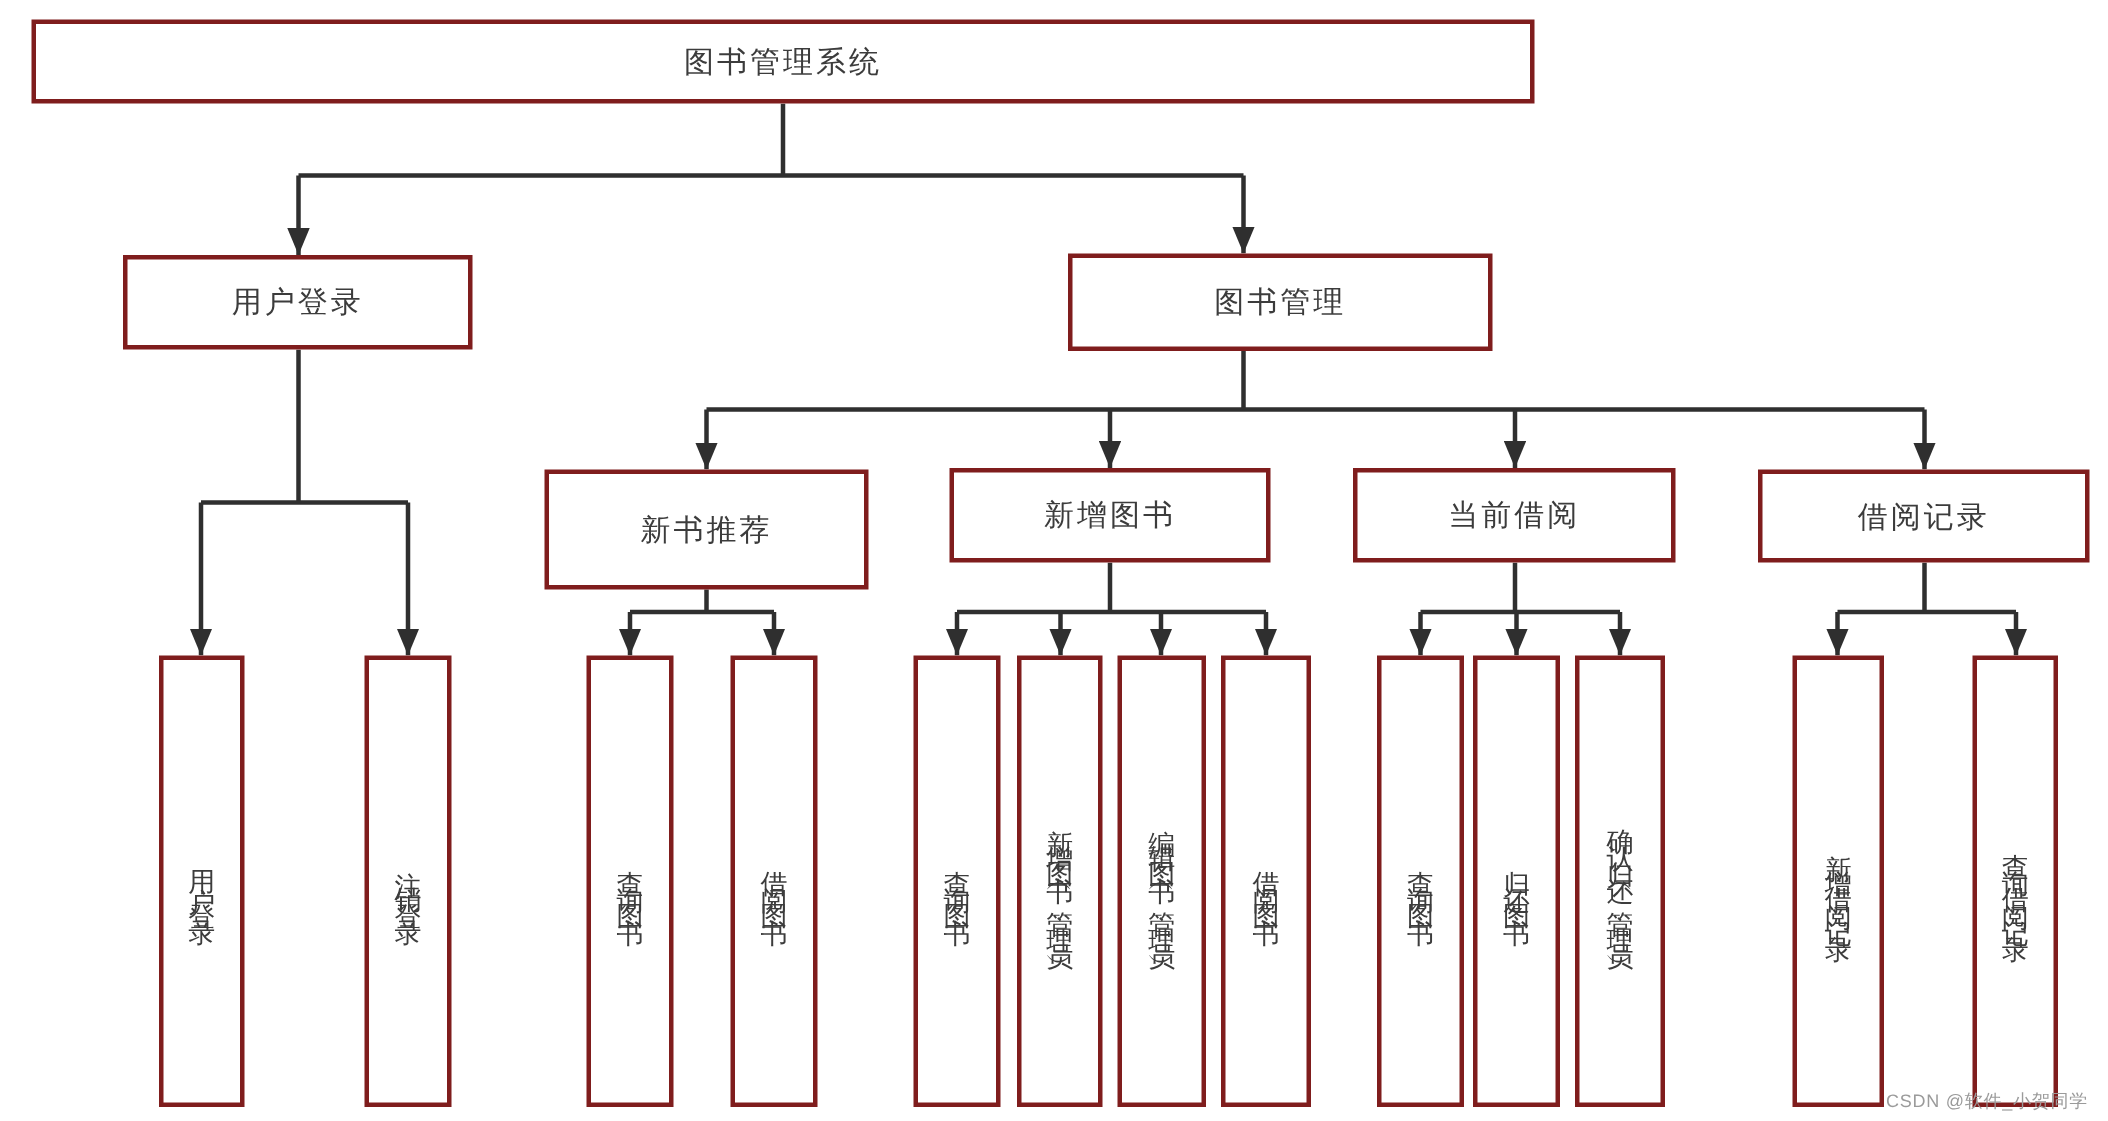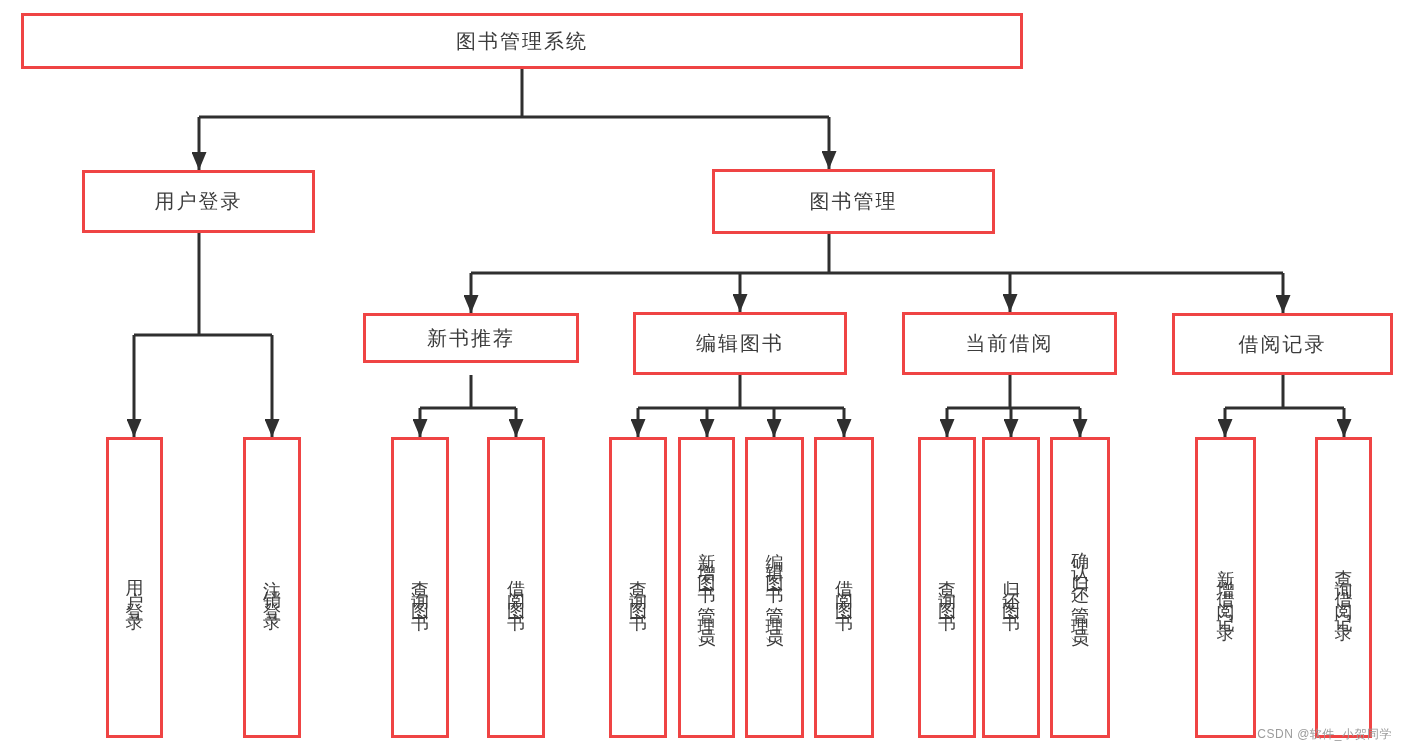--- a/index.html
+++ b/index.html
@@ -13,21 +13,21 @@
   }
   .connectors {
     position: absolute;
     left: 0; top: 0;
     width: 1405px; height: 747px;
     pointer-events: none;
   }
   .node {
     position: absolute;
     box-sizing: border-box;
-    border: 3px solid #ef4444;
+    border: 3px solid #7f1d1d;
     background: #ffffff;
     color: #3c3c3c;
     display: flex;
     align-items: center;
     justify-content: center;
     text-align: center;
   }
   .h-node {
     font-size: 20px;
     letter-spacing: 2px;
@@ -99,22 +99,22 @@
       <line x1="1225" y1="408" x2="1225" y2="437" marker-end="url(#arw)"></line>
       <line x1="1344" y1="408" x2="1344" y2="437" marker-end="url(#arw)"></line>
     </g>
   </svg>
 
   <div class="node h-node" style="left:21px; top:13px; width:1002px; height:56px;">图书管理系统</div>
 
   <div class="node h-node" style="left:82px; top:170px; width:233px; height:63px;">用户登录</div>
   <div class="node h-node" style="left:712px; top:169px; width:283px; height:65px;">图书管理</div>
 
-  <div class="node h-node" style="left:363px; top:313px; width:216px; height:50px;">新书推荐</div>
-  <div class="node h-node" style="left:633px; top:312px; width:214px; height:63px;">编辑图书</div>
+  <div class="node h-node" style="left:363px; top:313px; width:216px; height:80px;">新书推荐</div>
+  <div class="node h-node" style="left:633px; top:312px; width:214px; height:63px;">新增图书</div>
   <div class="node h-node" style="left:1172px; top:313px; width:221px; height:62px;">借阅记录</div>
   <div class="node h-node" style="left:902px; top:312px; width:215px; height:63px;">当前借阅</div>
 
   <div class="node v-node" style="left:106px; width:57px;">用户登录</div>
   <div class="node v-node" style="left:243px; width:58px;">注销登录</div>
   <div class="node v-node" style="left:391px; width:58px;">查询图书</div>
   <div class="node v-node" style="left:487px; width:58px;">借阅图书</div>
   <div class="node v-node" style="left:609px; width:58px;">查询图书</div>
   <div class="node v-node" style="left:678px; width:57px;">新增图书（管理员）</div>
   <div class="node v-node" style="left:745px; width:59px;">编辑图书（管理员）</div>

